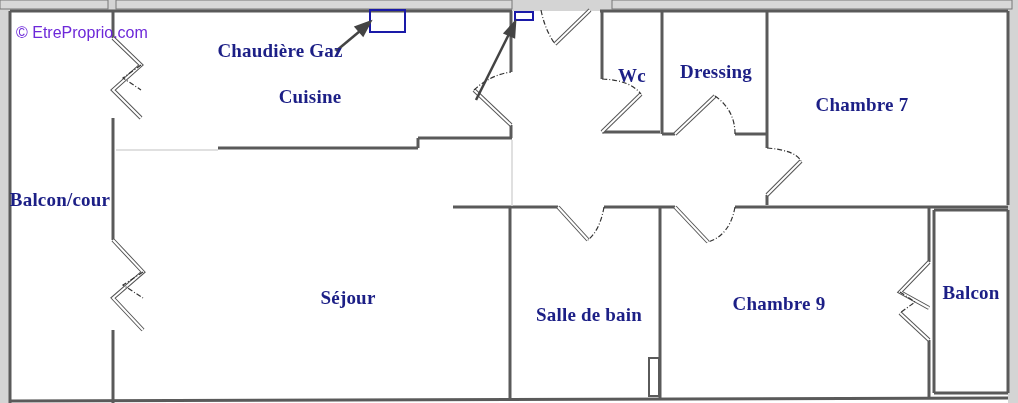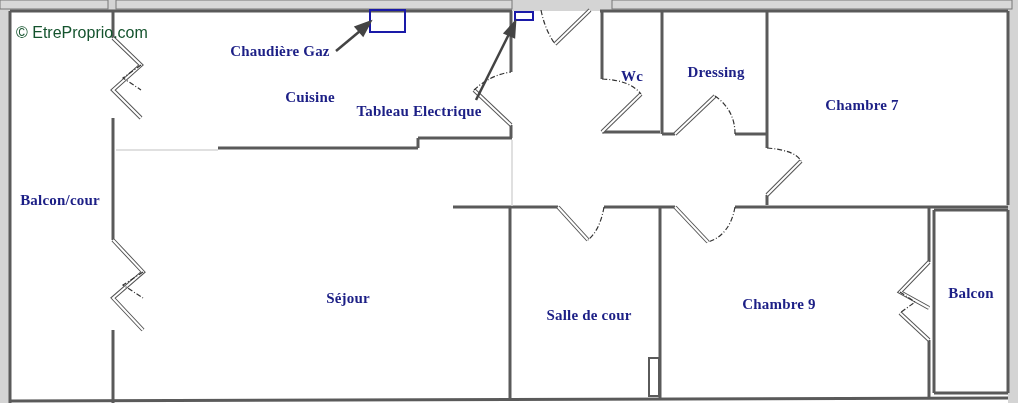--- a/index.html
+++ b/index.html
@@ -7,28 +7,28 @@
       width: 1018px; height: 403px; overflow: hidden;
       background: #d4d4d4;
       font-family: "Liberation Serif", "DejaVu Serif", serif;
     }
     .plan { position: relative; width: 1018px; height: 403px; }
     svg { position: absolute; left: 0; top: 0; }
     .label {
       position: absolute;
       color: #1c1f86;
       font-weight: bold;
-      font-size: 15px;
+      font-size: 19px;
       white-space: nowrap;
       transform: translate(-50%, -50%);
       letter-spacing: 0.2px;
     }
     .watermark {
       position: absolute; left: 16px; top: 24px;
-      color: #14532d; font-family: "Liberation Sans", sans-serif;
+      color: #6d28d9; font-family: "Liberation Sans", sans-serif;
       font-size: 16px; white-space: nowrap;
     }
   </style>
 </head>
 <body>
 
 <div class="plan">
   <svg width="1018" height="403" viewBox="0 0 1018 403">
 
     <rect x="0" y="0" width="1018" height="403" fill="#d4d4d4"></rect>
@@ -151,24 +151,23 @@
       <line x1="336" y1="51" x2="366" y2="26"></line>
       <polygon points="370,22 356,27 363,35"></polygon>
       <line x1="476" y1="100" x2="512" y2="28"></line>
       <polygon points="515,22 505,33 514,37"></polygon>
     </g>
   </svg>
 
   <div class="watermark">© EtreProprio.com</div>
 
   <div class="label" style="left:280px;top:51px">Chaudière Gaz</div>
-  <div class="label" style="left:419px;top:111px">Tableau Electrique</div>
 
   <div class="label" style="left:60px;top:200px">Balcon/cour</div>
   <div class="label" style="left:310px;top:97px">Cuisine</div>
   <div class="label" style="left:348px;top:298px">Séjour</div>
   <div class="label" style="left:632px;top:76px">Wc</div>
   <div class="label" style="left:716px;top:72px">Dressing</div>
   <div class="label" style="left:862px;top:105px">Chambre 7</div>
-  <div class="label" style="left:589px;top:315px">Salle de cour</div>
+  <div class="label" style="left:589px;top:315px">Salle de bain</div>
   <div class="label" style="left:779px;top:304px">Chambre 9</div>
   <div class="label" style="left:971px;top:293px">Balcon</div>
 </div>
 
 </body></html>

